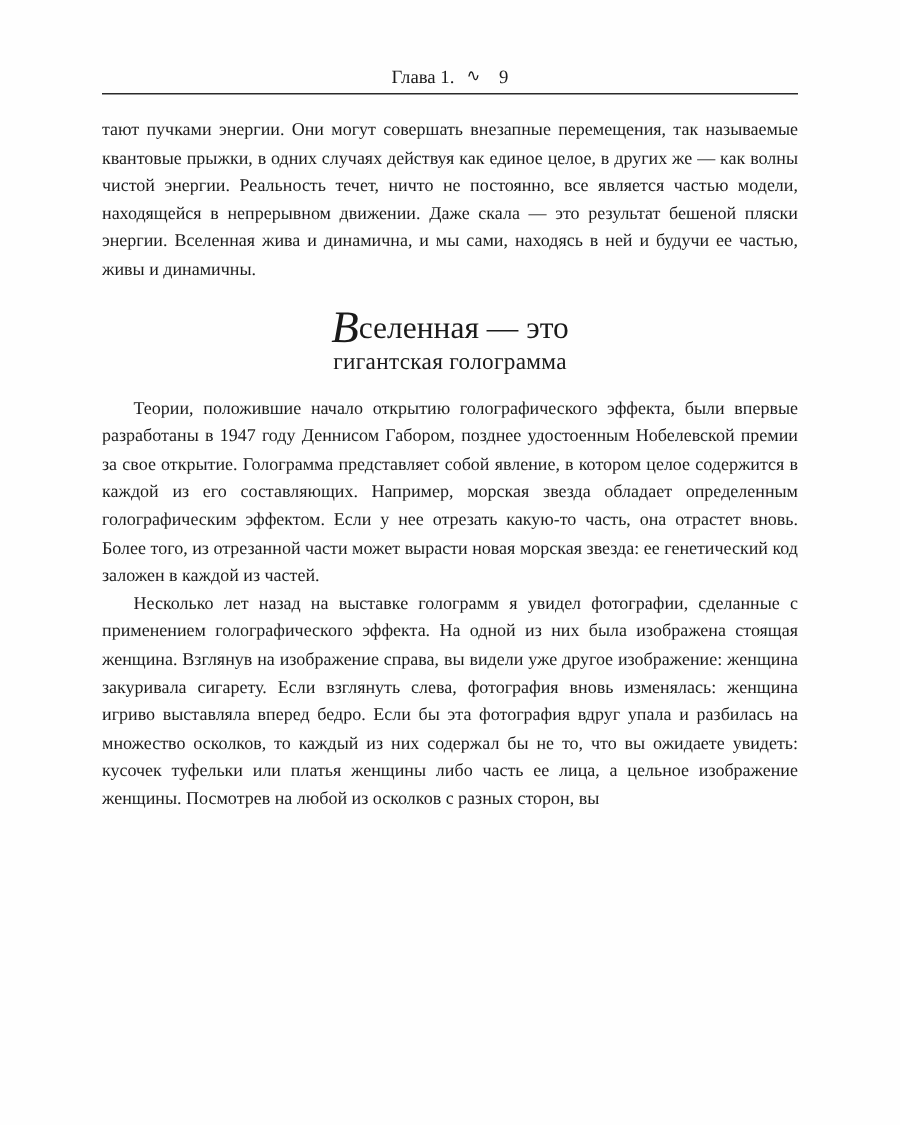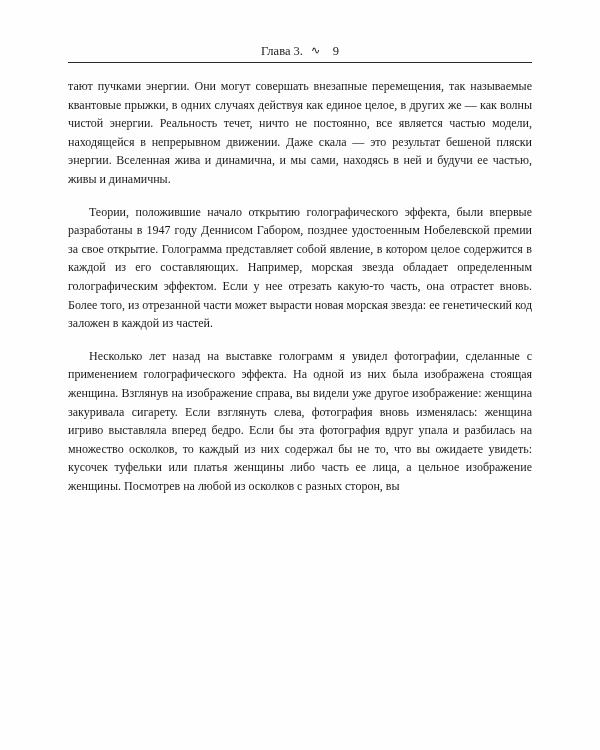--- a/index.html
+++ b/index.html
@@ -84,39 +84,45 @@
     line-height: 25px;
     vertical-align: -3px;
   }
   .section-heading .line2 {
     font-size: 15.5px;
     line-height: 20px;
     margin-top: 1px;
     letter-spacing: 0.2px;
   }
   .para-block p + p {
-    margin-top: 14px;
+    margin-top: 0;
   }
 </style>
 </head>
 <body>
 
 <div class="page">
 
   <div class="running-head">
-    <span class="chap">Глава 3.</span>
+    <span class="chap">Глава 1.</span>
     <span class="orn">∿</span>
     <span class="folio">9</span>
   </div>
 
   <hr class="rule">
 
   <div class="body-text para-block">
 
     <p>тают пучками энергии. Они могут совершать внезапные перемещения, так называемые квантовые прыжки, в одних случаях действуя как единое целое, в других же — как волны чистой энергии. Реальность течет, ничто не постоянно, все является частью модели, находящейся в непрерывном движении. Даже скала — это результат бешеной пляски энергии. Вселенная жива и динамична, и мы сами, находясь в ней и будучи ее частью, живы и динамичны.</p>
 
+    <div class="section-heading">
+      <div class="line1">
+        <span class="drop">В</span><span>селенная — это</span>
+      </div>
+      <div class="line2">гигантская голограмма</div>
+    </div>
 
     <p class="indent">Теории, положившие начало открытию голографического эффекта, были впервые разработаны в 1947 году Деннисом Габором, позднее удостоенным Нобелевской премии за свое открытие. Голограмма представляет собой явление, в котором целое содержится в каждой из его составляющих. Например, морская звезда обладает определенным голографическим эффектом. Если у нее отрезать какую-то часть, она отрастет вновь. Более того, из отрезанной части может вырасти новая морская звезда: ее генетический код заложен в каждой из частей.</p>
     <p class="indent">Несколько лет назад на выставке голограмм я увидел фотографии, сделанные с применением голографического эффекта. На одной из них была изображена стоящая женщина. Взглянув на изображение справа, вы видели уже другое изображение: женщина закуривала сигарету. Если взглянуть слева, фотография вновь изменялась: женщина игриво выставляла вперед бедро. Если бы эта фотография вдруг упала и разбилась на множество осколков, то каждый из них содержал бы не то, что вы ожидаете увидеть: кусочек туфельки или платья женщины либо часть ее лица, а цельное изображение женщины. Посмотрев на любой из осколков с разных сторон, вы</p>
 
   </div>
 
 </div>
 
 </body></html>

